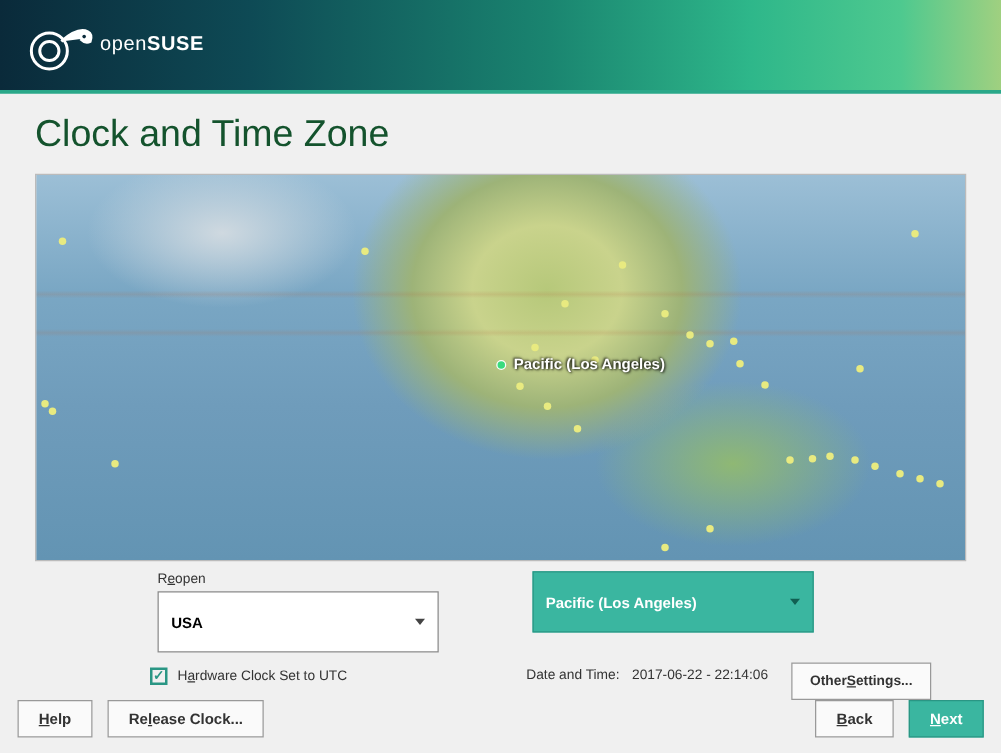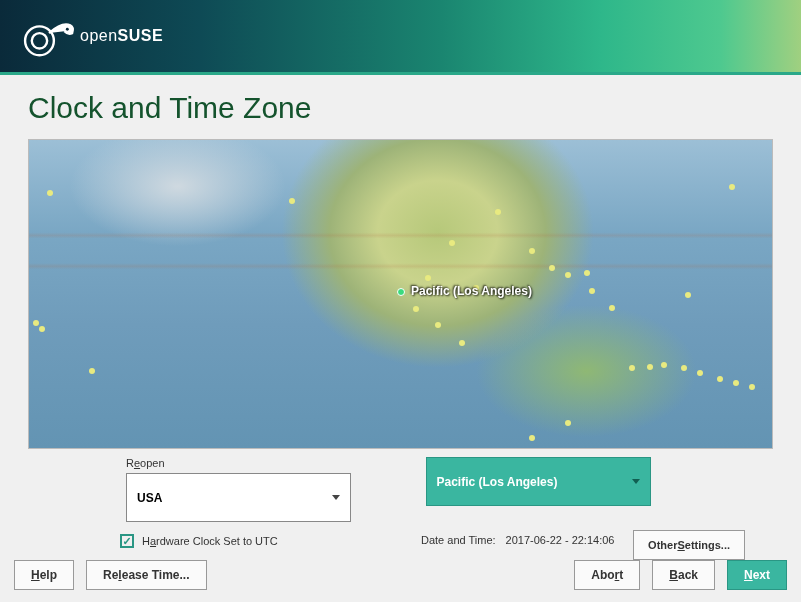--- a/index.html
+++ b/index.html
@@ -174,29 +174,24 @@
 
 <div class="footer">
   <div class="left">
     <button class="btn">
       <span class="ul">H</span>
         <span>elp</span>
     </button>
     <button class="btn">
       <span>Re</span>
         <span class="ul">l</span>
-        <span>ease Time...</span>
+        <span>ease Clock...</span>
     </button>
   </div>
   <div class="right">
-    <button class="btn">
-      <span>Abo</span>
-        <span class="ul">r</span>
-        <span>t</span>
-    </button>
     <button class="btn">
       <span class="ul">B</span>
         <span>ack</span>
     </button>
     <button class="btn primary">
       <span class="ul">N</span>
         <span>ext</span>
     </button>
   </div>
 </div>

